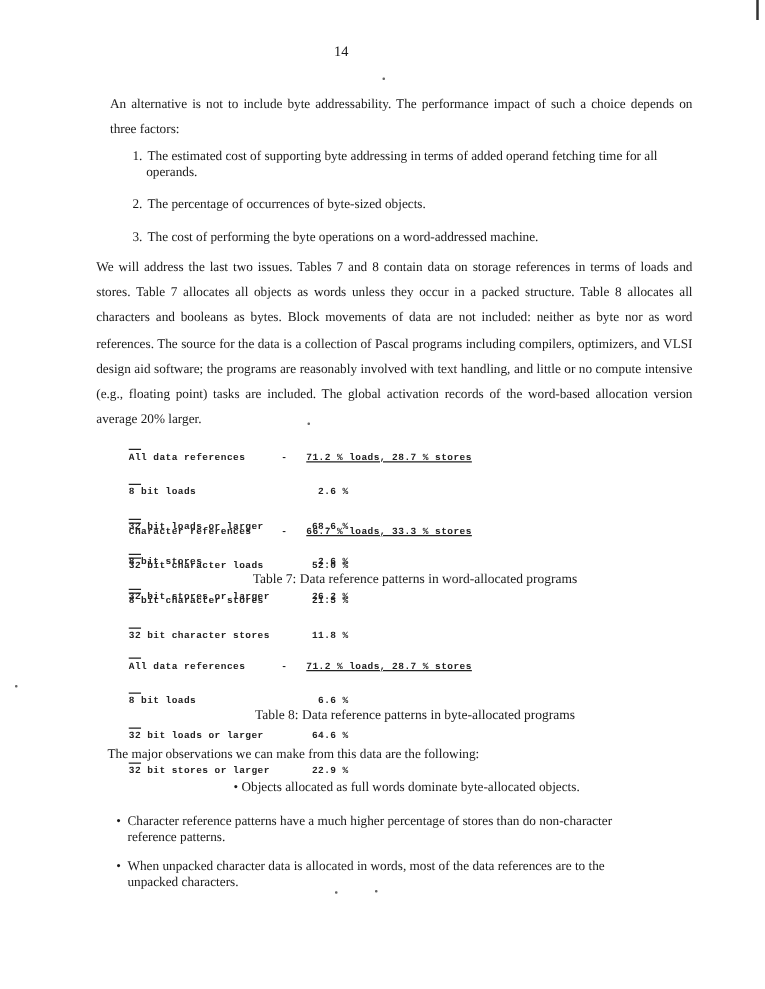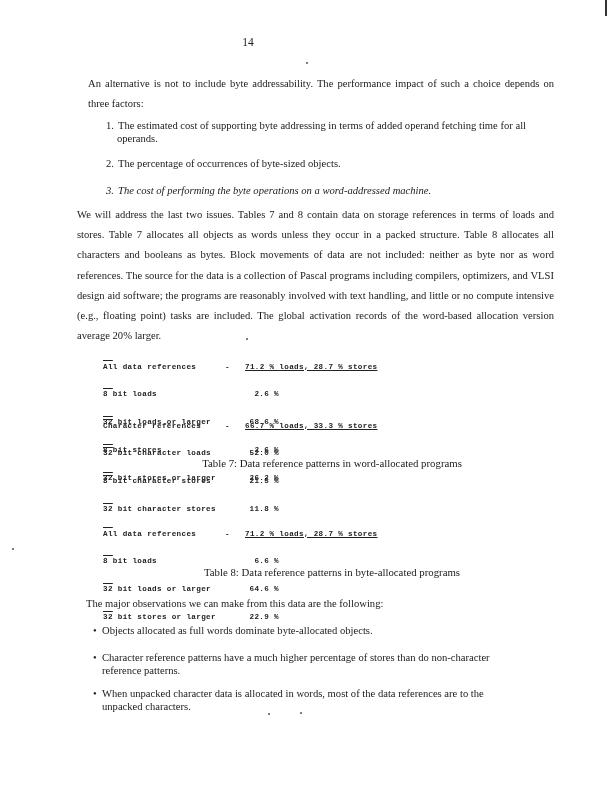--- a/index.html
+++ b/index.html
@@ -2,32 +2,32 @@
 <html><head>
   <meta charset="utf-8">
   <style>
     html, body { margin: 0; padding: 0; background: #ffffff; }
     body {
       width: 612px; height: 791px; position: relative; overflow: hidden;
       font-family: "Liberation Serif", "DejaVu Serif", serif;
       color: #1a1a1a;
     }
     .edge-mark { position: absolute; left: 605px; top: 0; width: 2px; height: 16px; background: #333; }
-    .page-number { position: absolute; top: 36px; left: 0; width: 496px; text-align: center; font-size: 11.5px; }
+    .page-number { position: absolute; top: 36px; left: 0; width: 496px; text-align: center; font-size: 11.5px; padding-left: 25px; }
     .para {
       position: absolute; left: 88px; width: 466px; font-size: 10.6px; line-height: 20.2px;
       text-align: justify;
     }
     .p1 { top: 74px; text-indent: 0; }
     .list { position: absolute; left: 106px; width: 440px; font-size: 10.6px; line-height: 13px; }
     .list .num { display: inline-block; width: 12px; }
     .item1 { top: 119px; }
     .item1 .cont { padding-left: 11px; }
     .item2 { top: 157px; }
-    .item3 { top: 184px; font-style: italic; }
+    .item3 { top: 184px; }
     .p2 { top: 205px; left: 77px; width: 477px; }
     .mono-table {
       position: absolute; left: 103px; font-family: "Liberation Mono", "DejaVu Sans Mono", monospace;
       font-size: 7.6px; line-height: 9.3px; white-space: pre; font-weight: bold; color: #222;
       letter-spacing: 0.35px;
       text-decoration: underline;
     }
     .t7a { top: 344px; }
     .t7b { top: 403px; }
     .t8 { top: 511px; }
@@ -36,21 +36,21 @@
     .dash { display: inline-block; width: 20px; }
     .val { display: inline-block; width: 34px; text-align: right; }
     .caption { position: absolute; left: 0; width: 612px; text-align: center; font-size: 10.8px; }
     .cap7 { top: 457px; left: 26px; }
     .cap8 { top: 566px; left: 26px; }
     .p3 { position: absolute; top: 598px; left: 86px; font-size: 10.6px; }
     .bullets { position: absolute; left: 93px; width: 462px; font-size: 10.6px; line-height: 13px; }
     .bullet { position: absolute; left: 0; width: 462px; }
     .bullet .dot { display: inline-block; width: 9px; }
     .bullet .btext { display: inline; }
-    .b1 { top: 624px; }
+    .b1 { top: 624px; text-align: center; }
     .b2 { top: 651px; text-align: justify; }
     .b3 { top: 687px; text-align: justify; }
     .b-cont { padding-left: 9px; }
     .speck { position: absolute; width: 1.5px; height: 1.5px; background: #666; border-radius: 50%; }
   </style>
 </head>
 <body>
 
 <div class="edge-mark"></div>
 

